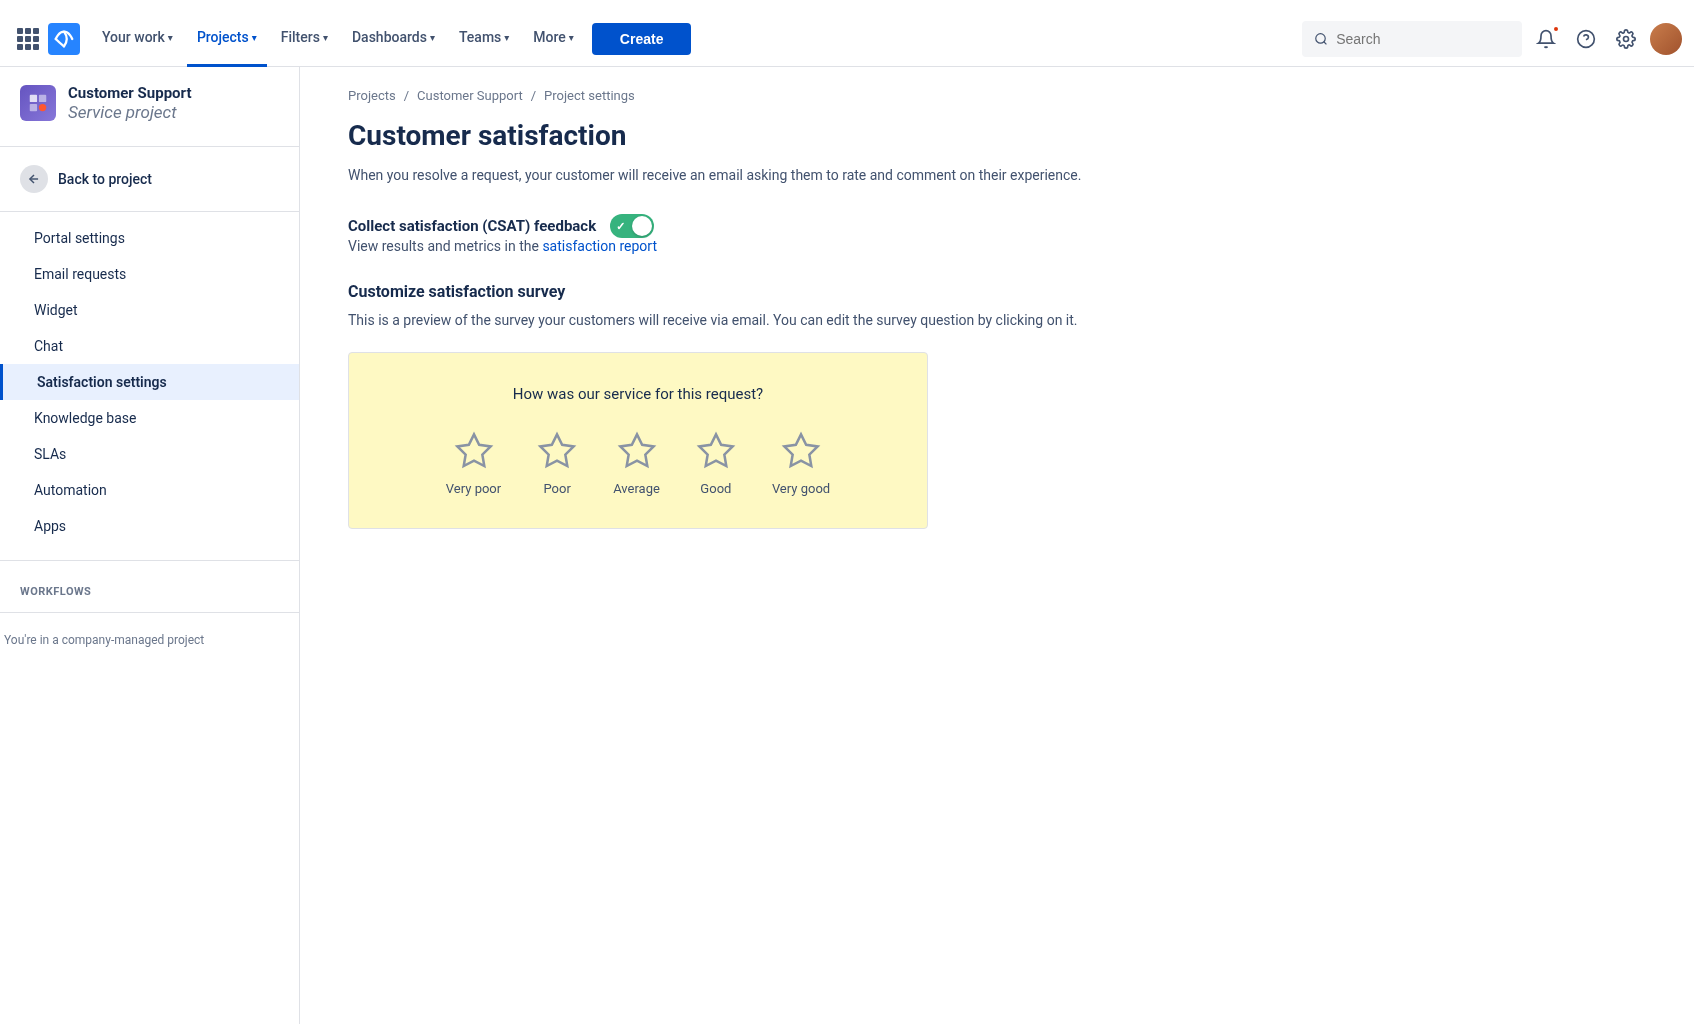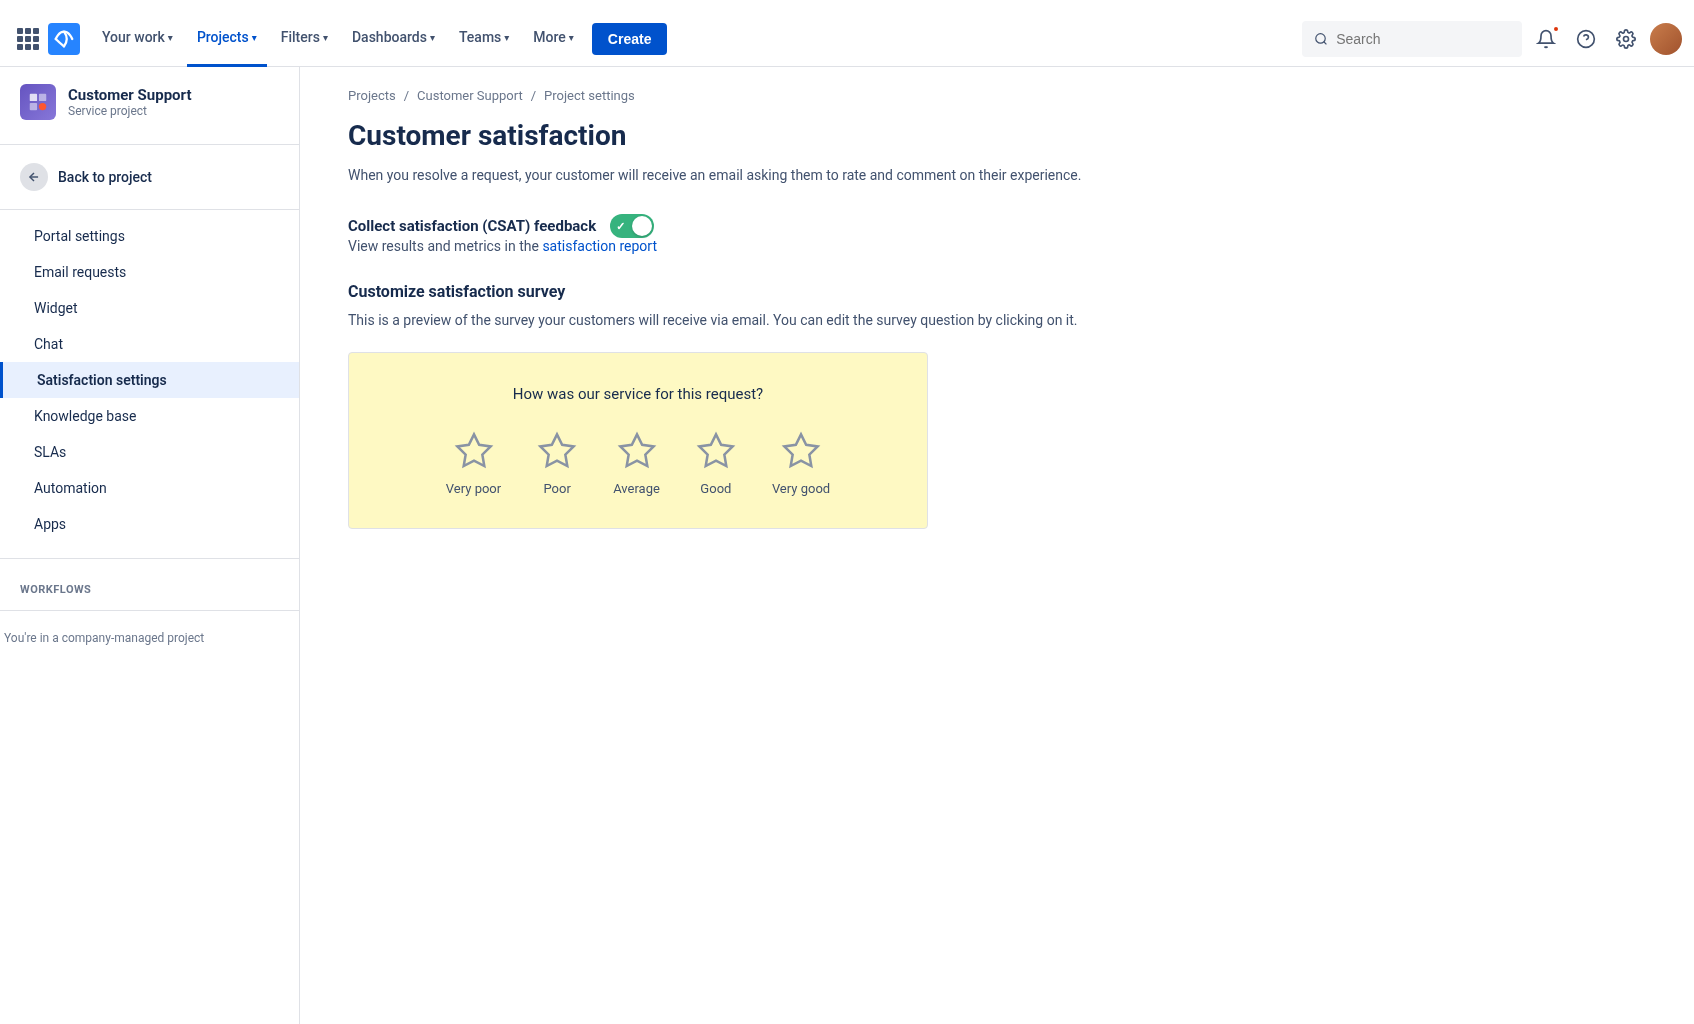--- a/index.html
+++ b/index.html
@@ -19,21 +19,21 @@
     .logo-shape svg { width: 22px; height: 22px; }
     .nav-item {
       display: flex; align-items: center; gap: 3px; padding: 0 10px; height: 56px;
       cursor: pointer; font-size: 14px; color: #42526e; font-weight: 500;
       border-bottom: 3px solid transparent; position: relative;
     }
     .nav-item.active { color: #0052cc; border-bottom-color: #0052cc; }
     .chevron { font-size: 10px; color: inherit; }
     .create-btn {
       background: #0052cc; color: #fff; border: none; border-radius: 4px;
-      padding: 0 16px; height: 32px; font-size: 14px; font-weight: 600;
+      padding: 0 28px; height: 32px; font-size: 14px; font-weight: 600;
       cursor: pointer; margin-left: 4px;
     }
     .topnav-right { display: flex; align-items: center; gap: 8px; margin-left: auto; }
     .search-box {
       display: flex; align-items: center; background: #f4f5f7; border: 2px solid transparent;
       border-radius: 4px; padding: 0 10px; height: 36px; gap: 8px; width: 220px;
     }
     .search-box input { background: none; border: none; outline: none; font-size: 14px; color: #172b4d; width: 100%; }
     .icon-btn {
       width: 32px; height: 32px; border-radius: 50%; display: flex; align-items: center;
@@ -47,21 +47,21 @@
 
     
     .sidebar {
       width: 300px; min-width: 300px; background: #fff;
       border-right: 1px solid #dfe1e6; overflow-y: auto;
       padding: 16px 0;
     }
     .sidebar-project { display: flex; align-items: center; gap: 12px; padding: 12px 20px 16px; }
     .project-icon-img { width: 36px; height: 36px; background: linear-gradient(135deg, #6554c0, #8777d9); border-radius: 6px; display:flex; align-items:center; justify-content:center; }
     .project-name { font-size: 15px; font-weight: 700; color: #172b4d; }
-    .project-type { font-size: 12px; color: #6b778c; }
+    .project-type { font-size: 17px; color: #6b778c; font-style: italic; }
     .sidebar-divider { height: 1px; background: #dfe1e6; margin: 8px 0; }
     .back-btn {
       display: flex; align-items: center; gap: 10px; padding: 10px 20px;
       cursor: pointer; color: #172b4d; font-size: 14px; font-weight: 500;
     }
     .back-circle { width: 28px; height: 28px; border-radius: 50%; background: #dfe1e6; display: flex; align-items: center; justify-content: center; }
     .sidebar-nav-item {
       display: flex; align-items: center; padding: 10px 34px;
       cursor: pointer; font-size: 14px; color: #172b4d;
       border-radius: 0;

